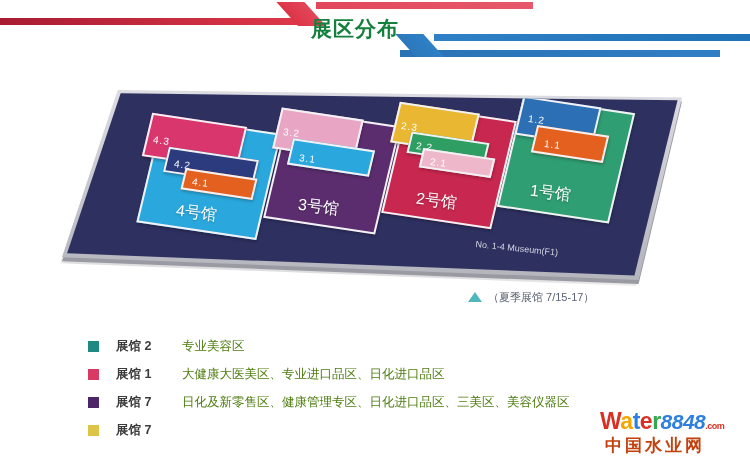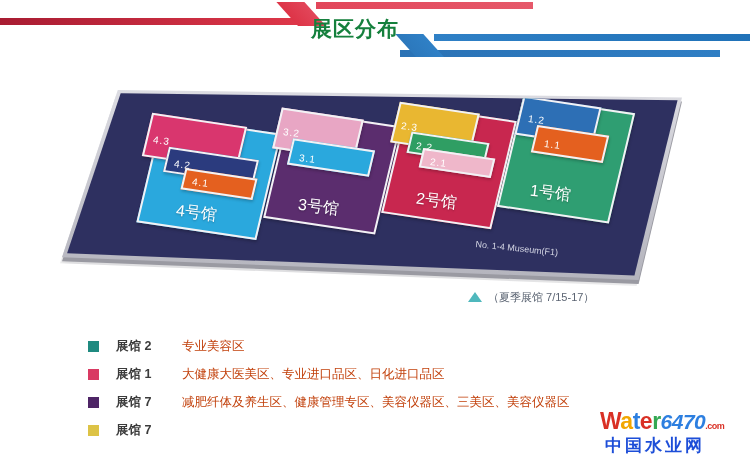--- a/index.html
+++ b/index.html
@@ -185,21 +185,21 @@
   .legend-hall {
     width: 66px;
     flex: 0 0 66px;
     font-size: 12.5px;
     font-weight: bold;
     color: #3b3b3b;
     white-space: nowrap;
   }
   .legend-desc {
     font-size: 12.5px;
-    color: #c2410c;
+    color: #4d7c0f;
     white-space: nowrap;
   }
 
   
   .watermark {
     position: absolute;
     left: 600px; top: 408px;
     width: 146px; height: 50px;
   }
   .wm-line1 {
@@ -223,21 +223,21 @@
   .wm-line1 .dotcom {
     color: #d93025;
     font-size: 9px;
     font-weight: bold;
   }
   .wm-line2 {
     position: absolute;
     left: 5px; top: 26px;
     font-size: 17px;
     font-weight: bold;
-    color: #1d4ed8;
+    color: #c2410c;
     letter-spacing: 3px;
     white-space: nowrap;
   }
 </style>
 </head>
 <body>
 
 <div class="header">
   <div class="bar-red"></div>
   <div class="bar-red-rise"></div>
@@ -349,28 +349,28 @@
 
   <div class="legend-row">
     <div class="swatch" style="background:#d93a63;"></div>
     <div class="legend-hall">展馆 1</div>
     <div class="legend-desc">大健康大医美区、专业进口品区、日化进口品区</div>
   </div>
 
   <div class="legend-row">
     <div class="swatch" style="background:#4e2566;"></div>
     <div class="legend-hall">展馆 7</div>
-    <div class="legend-desc">减肥纤体及养生区、健康管理专区、美容仪器区、三美区、美容仪器区</div>
+    <div class="legend-desc">日化及新零售区、健康管理专区、日化进口品区、三美区、美容仪器区</div>
   </div>
 
   <div class="legend-row">
     <div class="swatch" style="background:#ddc346;"></div>
     <div class="legend-hall">展馆 7</div>
   </div>
 
 </div>
 
 <div class="watermark">
   <div class="wm-line1">
-    <span class="w">W</span><span class="a">a</span><span class="t">t</span><span class="e">e</span><span class="r">r</span><span class="num">6470</span><span class="dotcom">.com</span>
+    <span class="w">W</span><span class="a">a</span><span class="t">t</span><span class="e">e</span><span class="r">r</span><span class="num">8848</span><span class="dotcom">.com</span>
   </div>
   <div class="wm-line2">中国水业网</div>
 </div>
 
 </body></html>

